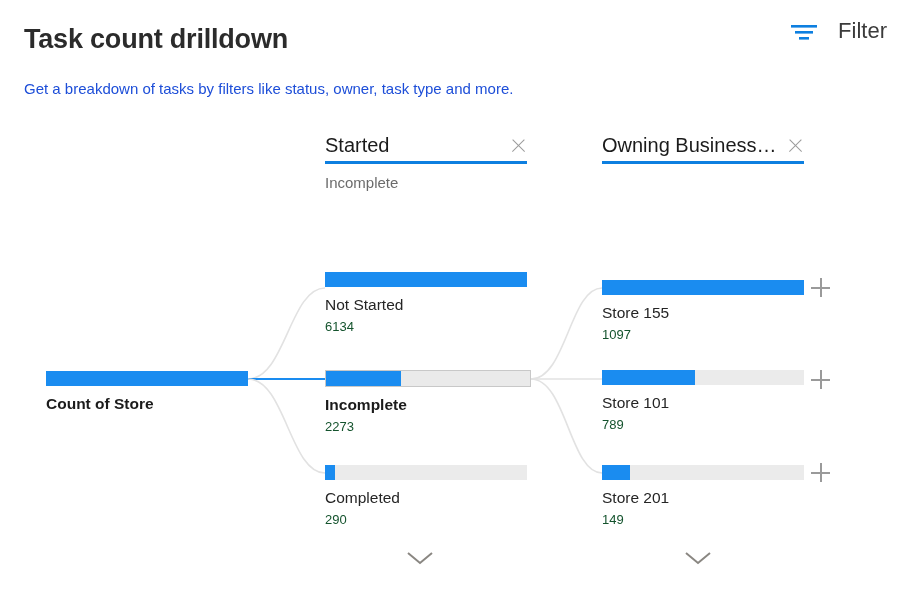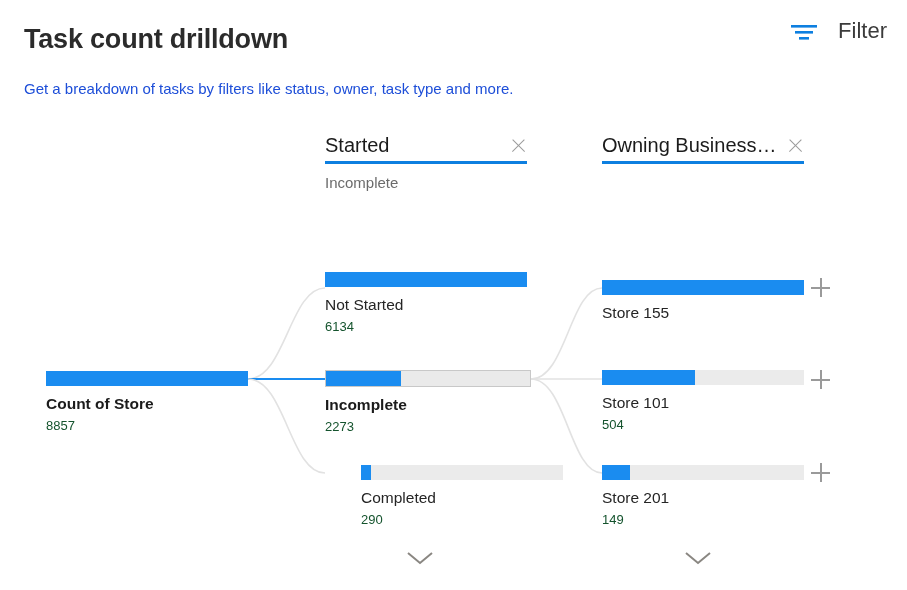--- a/index.html
+++ b/index.html
@@ -244,67 +244,67 @@
   <path d="M531,379 C566,379 570,288 602,288" fill="none" stroke="#e2e2e2" stroke-width="1.6"></path>
   <path d="M531,379 L602,379" fill="none" stroke="#e2e2e2" stroke-width="1.6"></path>
   <path d="M531,379 C566,379 570,473 602,473" fill="none" stroke="#e2e2e2" stroke-width="1.6"></path>
 </svg>
 
 <div class="node" style="left:46px; top:371px; width:202px;">
   <div class="bar-track full">
     <div class="bar-fill" style="width:100%;"></div>
   </div>
   <div class="node-label bold">Count of Store</div>
-  <div class="node-value">8857</div>
 </div>
 
 <div class="node" style="left:325px; top:272px; width:202px;">
   <div class="bar-track full">
     <div class="bar-fill" style="width:100%;"></div>
   </div>
   <div class="node-label">Not Started</div>
   <div class="node-value">6134</div>
 </div>
 
 <div class="node" style="left:325px; top:370px; width:206px;">
   <div class="bar-track selected">
     <div class="bar-fill" style="width:37%;"></div>
   </div>
   <div class="node-label bold">Incomplete</div>
   <div class="node-value">2273</div>
 </div>
 
-<div class="node" style="left:325px; top:465px; width:202px;margin-left:36px;">
+<div class="node" style="left:325px; top:465px; width:202px;">
   <div class="bar-track plain">
     <div class="bar-fill" style="width:5%;"></div>
   </div>
   <div class="node-label">Completed</div>
   <div class="node-value">290</div>
 </div>
 
 <div class="chevron" style="left:403px; top:548px;">
   <svg width="34" height="20" viewBox="0 0 34 20" xmlns="http://www.w3.org/2000/svg">
     <path d="M5,5 L17,15 L29,5" fill="none" stroke="#8a8782" stroke-width="2"></path>
   </svg>
 </div>
 
 <div class="node" style="left:602px; top:280px; width:202px;">
   <div class="bar-track full">
     <div class="bar-fill" style="width:100%;"></div>
   </div>
   <div class="node-label">Store 155</div>
+  <div class="node-value">1097</div>
 </div>
 <div class="plus-icon" style="left:811px; top:278px;"></div>
 
 <div class="node" style="left:602px; top:370px; width:202px;">
   <div class="bar-track plain">
     <div class="bar-fill" style="width:46%;"></div>
   </div>
   <div class="node-label">Store 101</div>
-  <div class="node-value">504</div>
+  <div class="node-value">789</div>
 </div>
 <div class="plus-icon" style="left:811px; top:370px;"></div>
 
 <div class="node" style="left:602px; top:465px; width:202px;">
   <div class="bar-track plain">
     <div class="bar-fill" style="width:14%;"></div>
   </div>
   <div class="node-label">Store 201</div>
   <div class="node-value">149</div>
 </div>

